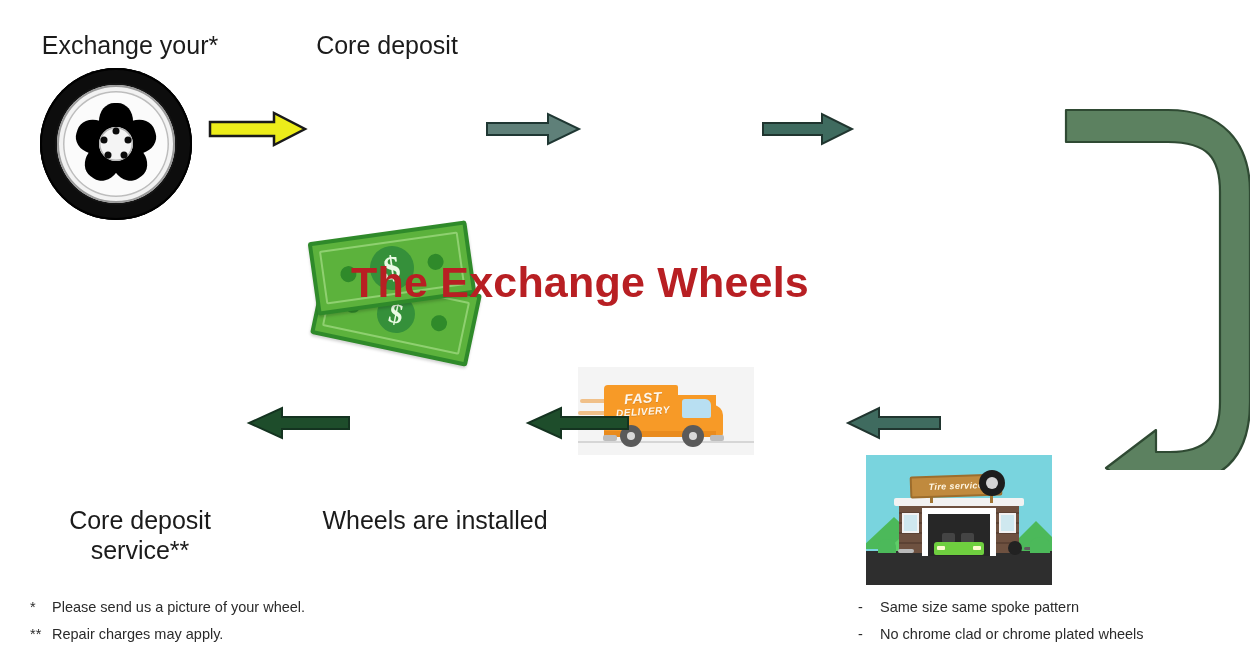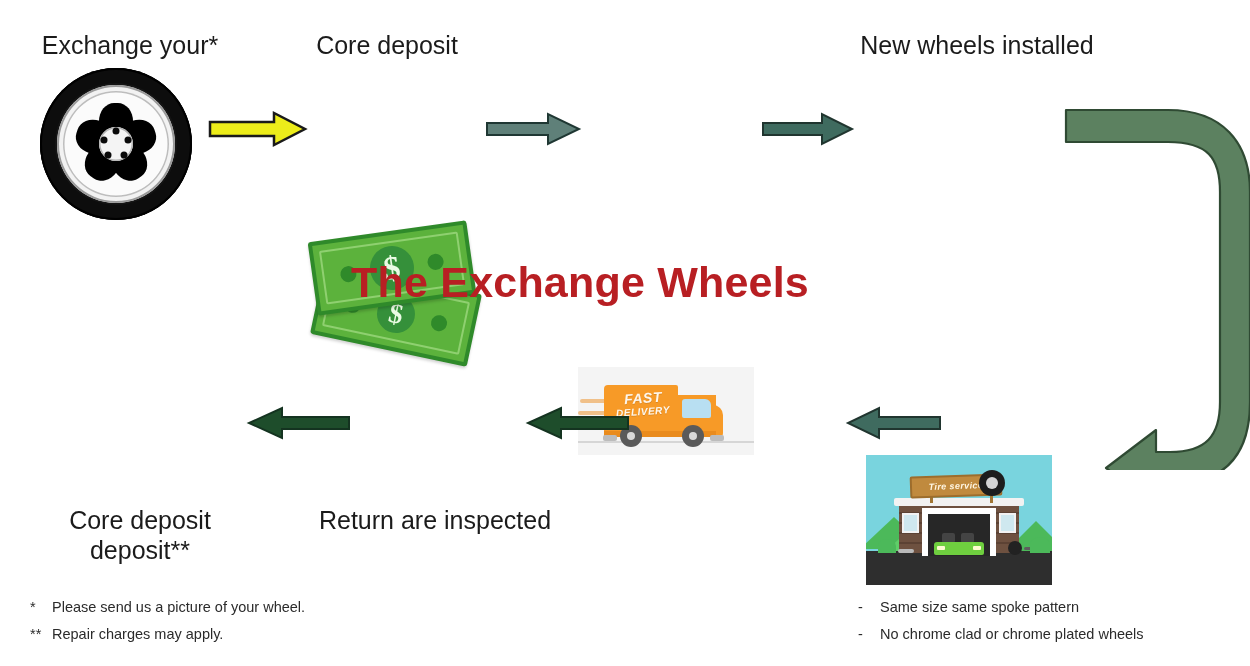--- a/index.html
+++ b/index.html
@@ -172,21 +172,20 @@
 </style>
 </head>
 <body>
 
 <div id="stage">
 
   <div class="abs label" style="left:0px;top:30px;width:260px;">Exchange your*</div>
 
   <div class="abs label" style="left:282px;top:30px;width:210px;">Core deposit</div>
 
-  <div class="abs label" style="left:800px;top:30px;width:354px;">New wheels installed</div>
 
   <div class="abs wheel" style="left:40px;top:68px;width:152px;height:152px;">
     <div class="tread"></div>
     <div class="rim" style="left:11%;top:11%;right:11%;bottom:11%;">
       <div class="spokegap" style="width:34px;height:41px;transform:translate(-50%,-100%) rotate(0deg);"></div>
       <div class="spokegap" style="width:34px;height:41px;transform:translate(-50%,-100%) rotate(72deg);"></div>
       <div class="spokegap" style="width:34px;height:41px;transform:translate(-50%,-100%) rotate(144deg);"></div>
       <div class="spokegap" style="width:34px;height:41px;transform:translate(-50%,-100%) rotate(216deg);"></div>
       <div class="spokegap" style="width:34px;height:41px;transform:translate(-50%,-100%) rotate(288deg);"></div>
       <div class="hub" style="width:34px;height:34px;"></div>
@@ -321,30 +320,30 @@
       <polygon points="95,11 34,11 34,2 3,17 34,32 34,23 95,23" fill="#3f6b5f" stroke="#20352f" stroke-width="2"></polygon>
     </svg>
   </div>
 
   <div class="abs arrow" style="left:525px;top:406px;width:104px;height:34px;">
     <svg width="104" height="34" viewBox="0 0 104 34">
       <polygon points="103,11 36,11 36,2 3,17 36,32 36,23 103,23" fill="#1e4d2b" stroke="#143320" stroke-width="2"></polygon>
     </svg>
   </div>
 
-  <div class="abs label" style="left:295px;top:505px;width:280px;">Return are inspected</div>
+  <div class="abs label" style="left:295px;top:505px;width:280px;">Wheels are installed</div>
 
   <div class="abs arrow" style="left:246px;top:406px;width:104px;height:34px;">
     <svg width="104" height="34" viewBox="0 0 104 34">
       <polygon points="103,11 36,11 36,2 3,17 36,32 36,23 103,23" fill="#1e4d2b" stroke="#143320" stroke-width="2"></polygon>
     </svg>
   </div>
 
   <div class="abs label" style="left:20px;top:505px;width:240px;">Core deposit</div>
-  <div class="abs label" style="left:20px;top:535px;width:240px;">deposit**</div>
+  <div class="abs label" style="left:20px;top:535px;width:240px;">service**</div>
 
   <div class="abs" style="left:30px;top:594px;">
     <div class="foot">
       <span class="mark">*</span><span>Please send us a picture of your wheel.</span>
     </div>
     <div class="foot">
       <span class="mark">**</span><span>Repair charges may apply.</span>
     </div>
   </div>
 

